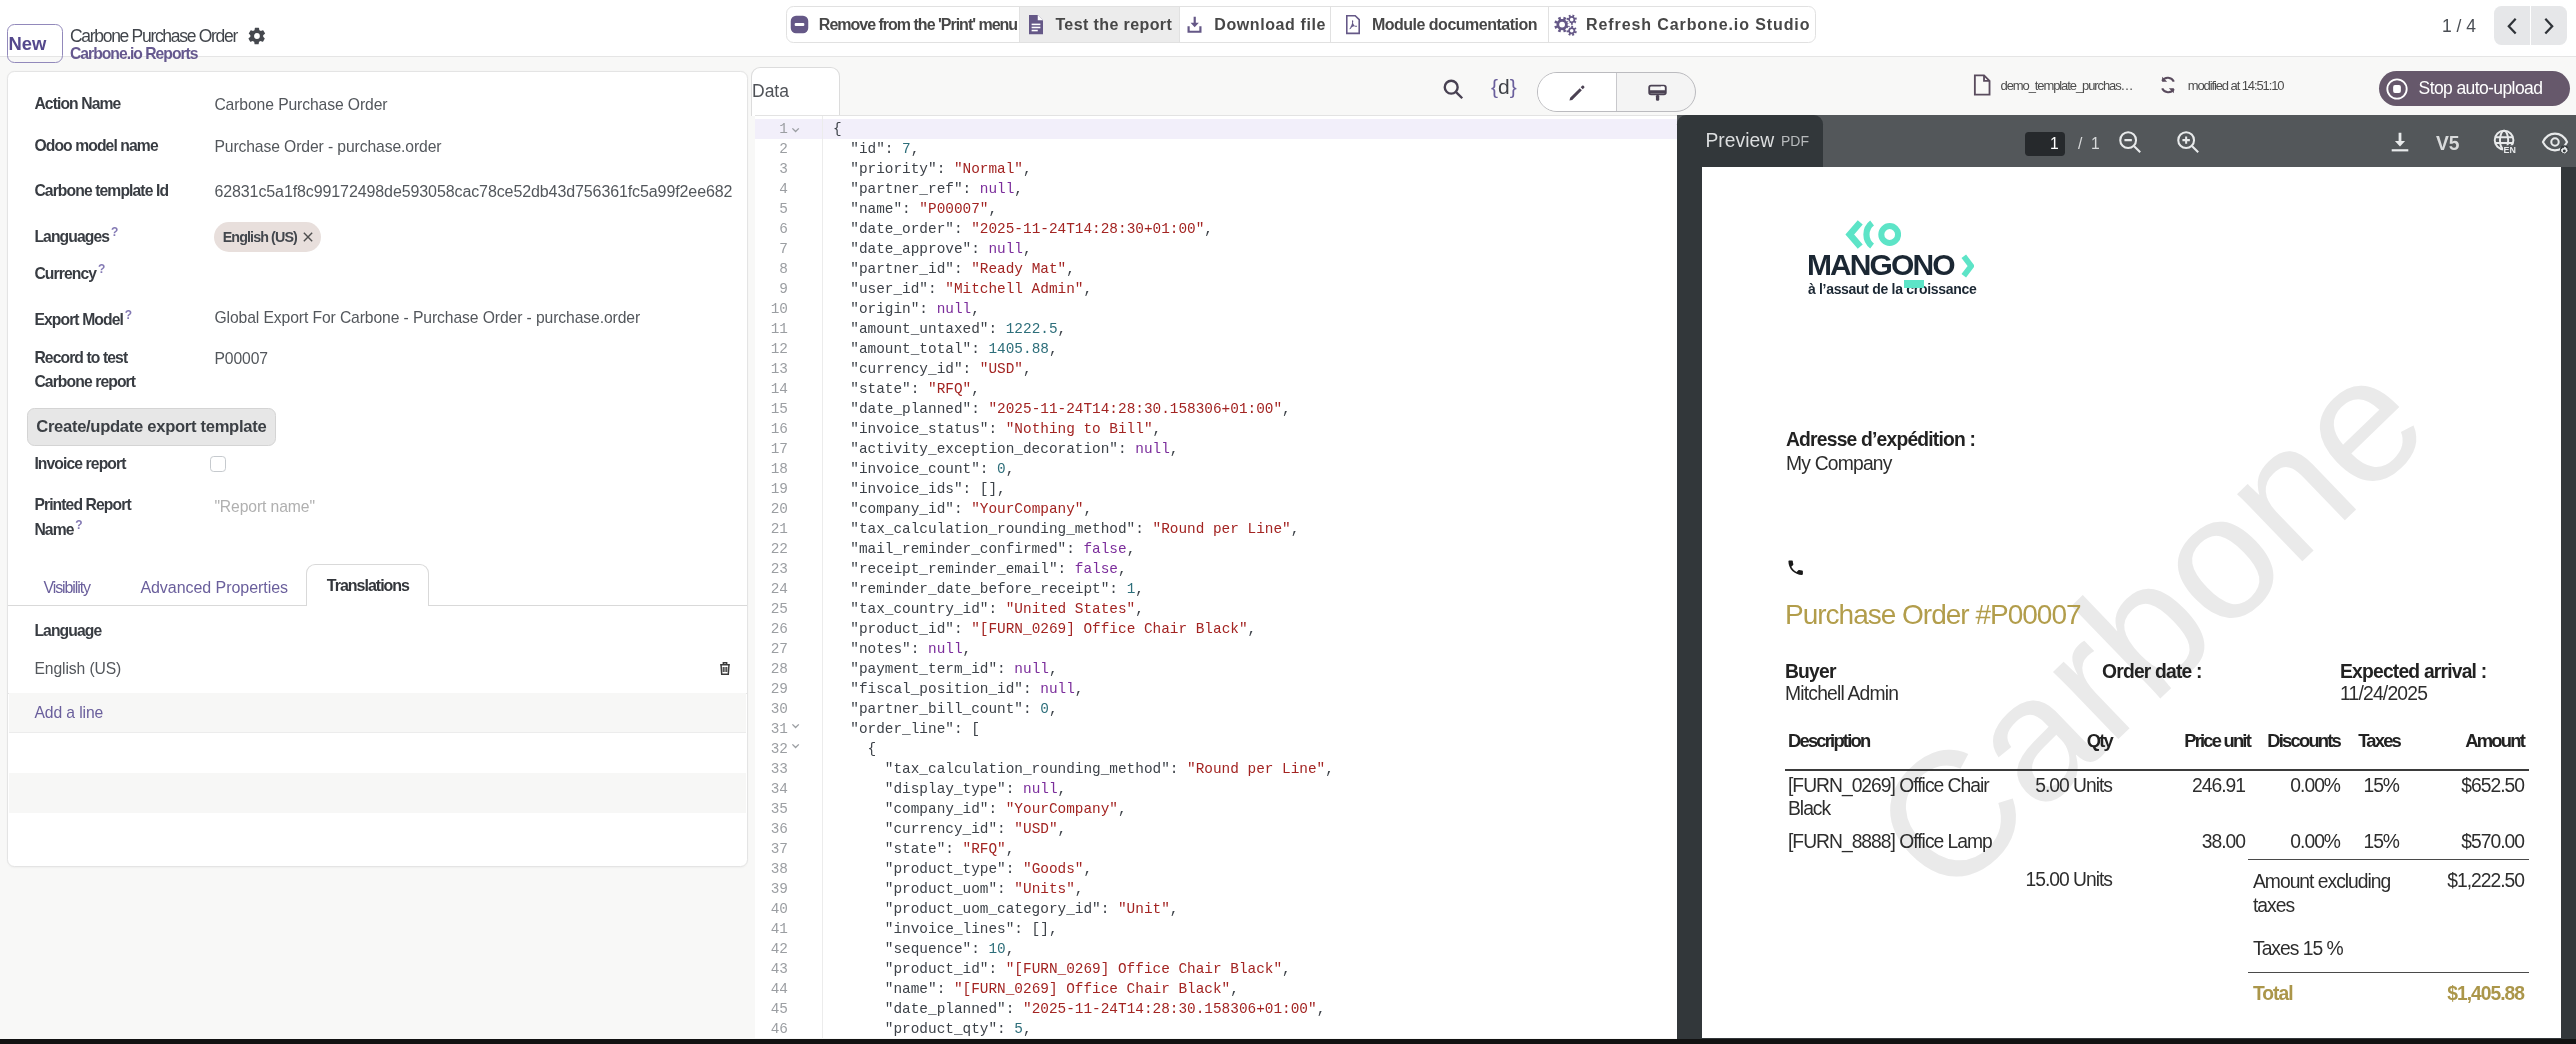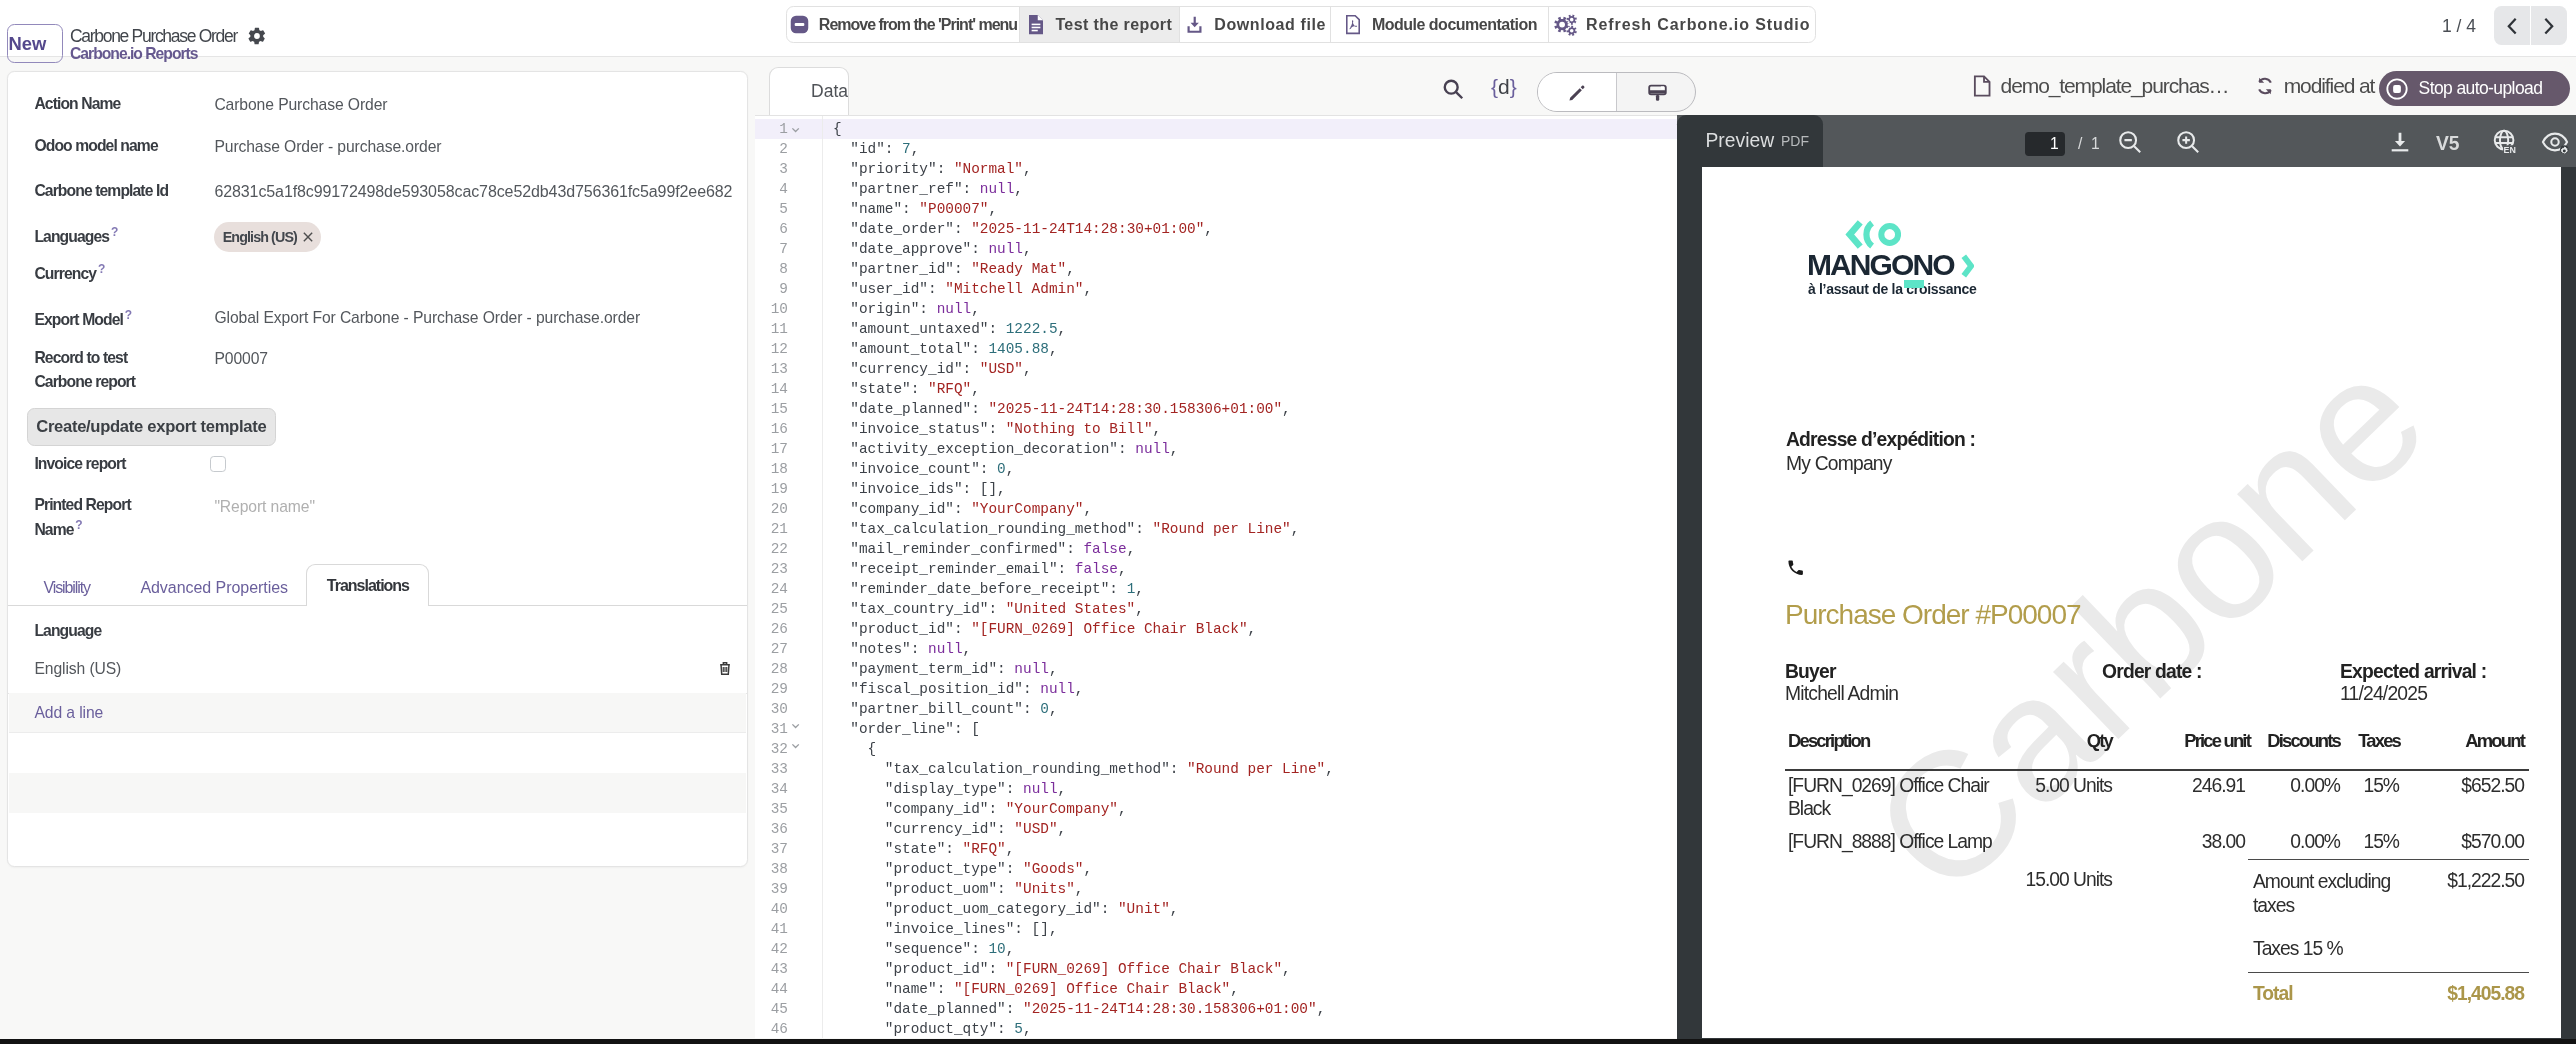--- a/index.html
+++ b/index.html
@@ -35,42 +35,42 @@
 #langtag { position:absolute; left:206px; top:150px; height:30px; background:#e8dfdc; border-radius:15.7px; padding:0 8.3px; font-size:14.3px; letter-spacing:-0.9px; font-weight:bold; color:#43474d; line-height:30px; }
 #createbtn { position:absolute; left:18.4px; top:336px; width:249px; height:38px; background:#e7e7e7; border:0.9px solid #d4d4d4; border-radius:7.4px; font-size:16.6px; letter-spacing:-0.3px; font-weight:bold; color:#3c4045; text-align:center; line-height:36px; white-space:nowrap; }
 #checkbox { position:absolute; left:202px; top:384px; width:15.7px; height:15.7px; border:1.8px solid #c6cace; border-radius:3.7px; background:#fff; }
 #tabsline { position:absolute; left:0; top:533px; width:739px; border-top:0.9px solid #d9d9d9; }
 .tabtxt { position:absolute; top:507px; font-size:16px; color:#6a5f9c; }
 #activetab { position:absolute; left:298px; top:492px; width:123px; height:42px; background:#fff; border:0.9px solid #d9d9d9; border-bottom:none; border-radius:9.2px 9.2px 0 0; font-size:16px; letter-spacing:-1px; font-weight:bold; color:#33363b; text-align:center; line-height:41px; }
 #rowadd { position:absolute; left:0.9px; top:621px; width:737px; height:40px; background:#f7f7f6; border-bottom:0.9px solid #ececec; }
 #rowg2 { position:absolute; left:0.9px; top:701px; width:737px; height:40px; background:#f7f7f6; }
 
 
-#datatab { position:absolute; left:769px; top:67px; width:80px; height:49px; background:#fff; border:0.9px solid #dcdcdc; border-bottom:none; border-radius:9.2px 9.2px 0 0; font-size:17.5px; color:#4f5257; text-align:right; line-height:46px; }
+#datatab { position:absolute; left:751px; top:67px; width:89px; height:49px; background:#fff; border:0.9px solid #dcdcdc; border-bottom:none; border-radius:9.2px 9.2px 0 0; font-size:17.5px; color:#4f5257; text-align:left; line-height:46px; }
 #editor { position:absolute; left:755px; top:115px; width:922px; height:923px; background:#fff; border-top:0.9px solid #e3e3e3; overflow:hidden; }
 #activeline { position:absolute; left:0; top:3.2px; width:922px; height:20px; background:#f2effa; }
 #gutsep { position:absolute; left:67px; top:0; height:922px; border-left:0.9px solid #ececec; }
 #gutter { position:absolute; left:0px; top:3.2px; width:33px; text-align:right; font-family:"Liberation Mono", monospace; font-size:14.4px; line-height:20px; color:#9b9ea2; white-space:pre; }
 #code { position:absolute; left:78px; top:3.2px; font-family:"Liberation Mono", monospace; font-size:14.4px; line-height:20px; color:#3d4249; white-space:pre; }
 .s { color:#a32422; }
 .n { color:#2d6e7a; }
 .u { color:#7b2d9b; }
 
 
 #srchico { position:absolute; left:1442px; top:78px; }
 #dtoken { position:absolute; left:1491px; top:75px; font-size:21px; color:#3f4247; }
 #dtoken .br { color:#6a5f9c; }
 #pill { position:absolute; left:1537px; top:72px; width:159px; height:40px; border:0.9px solid #bbbbbf; border-radius:20px; background:#f4f4f4; overflow:hidden; }
 #pill .half { position:absolute; top:0; width:79px; height:40px; display:flex; align-items:center; justify-content:center; }
 #pill .lh { left:0; background:#fff; border-right:0.9px solid #c8c8cc; }
 #pill .rh { left:80px; }
 
 
 #docrow { position:absolute; left:1973px; top:74px; display:flex; align-items:center; }
-#docrow .t { font-size:21px; letter-spacing:-1.1px; color:#4c4c4c; }
+#docrow .t { font-size:13px; letter-spacing:-1.1px; color:#4c4c4c; }
 #stoppill { position:absolute; left:2379px; top:71px; width:191px; height:35px; background:#66586b; border-radius:17.5px; color:#fff; display:flex; align-items:center; }
 #stoppill .t { font-size:17.5px; letter-spacing:-0.6px; margin-left:9.2px; }
 
 
 #preview { position:absolute; left:1677px; top:115px; width:899px; height:930px; }
 #pvtoolbar { position:absolute; left:0; top:0; width:899px; height:52px; background:#53575a; }
 #pvtab { position:absolute; left:0; top:0; width:146px; height:52px; background:#32373a; border-radius:9.2px 9.2px 0 0; }
 #pvtab .p1 { position:absolute; left:28.5px; top:14.7px; font-size:19.3px; color:#dcdedf; }
 #pvtab .p2 { position:absolute; left:104px; top:18.4px; font-size:14px; color:#b7babc; }
 #pvcontent { position:absolute; left:0; top:52px; width:899px; height:877px; background:#32373a; }

